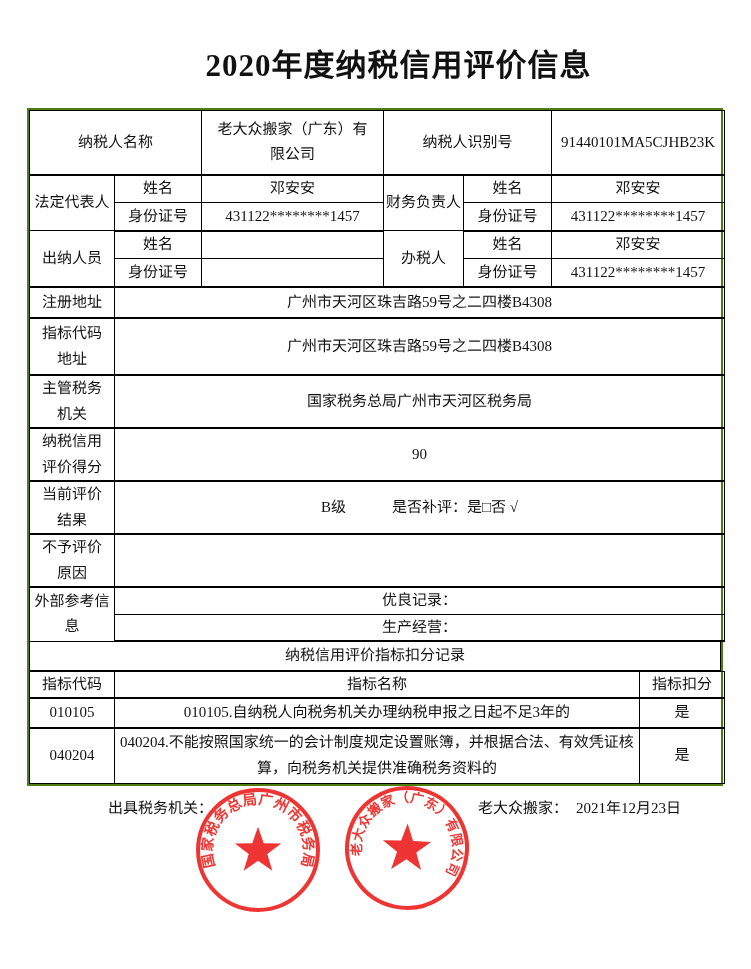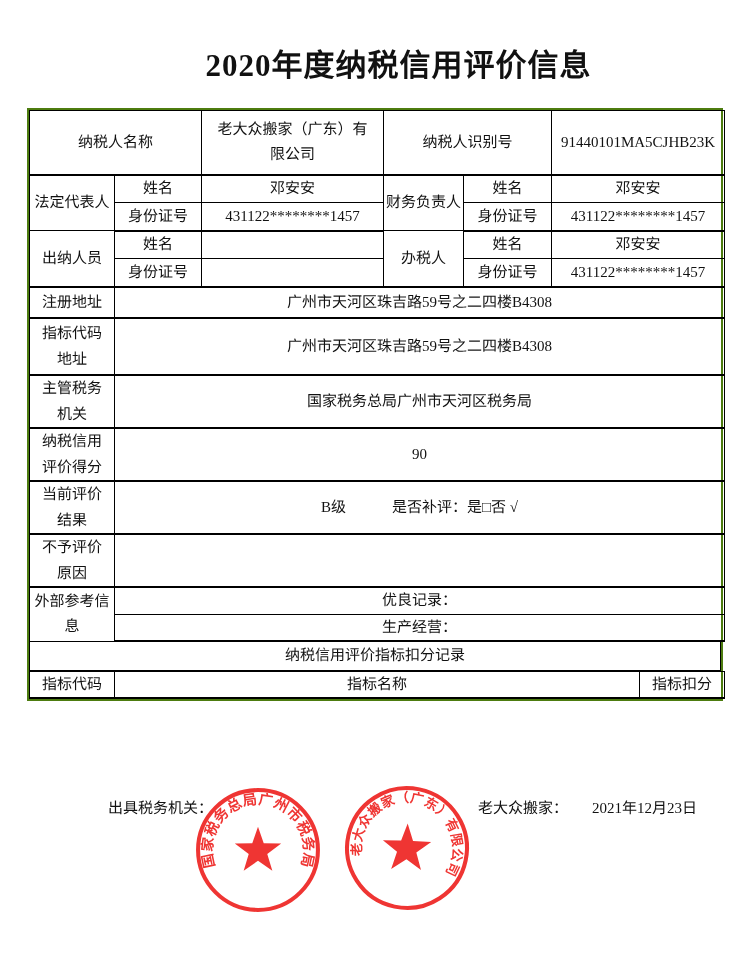--- a/index.html
+++ b/index.html
@@ -54,21 +54,21 @@
   .resline .grade { display: inline-block; margin-right: 46px; }
   .footer {
     position: absolute;
     left: 27px;
     top: 796px;
     width: 696px;
     font-size: 15px;
   }
   .footer .authority { position: absolute; left: 33px; top: 0; margin-left: 48px; }
   .footer .timewrap  { position: absolute; left: 451px; top: 0; }
-  .footer .date { margin-left: 24px; }
+  .footer .date { margin-left: 8px; }
   .seal {
     position: absolute;
     mix-blend-mode: multiply;
     opacity: 0.9;
   }
   .seal-1 { left: 194px; top: 786px; }
   .seal-2 { left: 343px; top: 784px; transform: rotate(12deg); }
   .seal text {
     font-family: "Liberation Serif", "DejaVu Serif", serif;
     font-weight: bold;
@@ -192,20 +192,30 @@
       <colgroup>
           <col style="width:85px">
           <col style="width:525px">
           <col style="width:85px">
         </colgroup>
       <tbody>
           <tr class="hb" style="height:27px">
         <td>指标代码</td>
         <td>指标名称</td>
         <td>指标扣分</td>
+      </tr>
+      <tr class="hb" style="height:30px">
+        <td>010105</td>
+        <td>010105.自纳税人向税务机关办理纳税申报之日起不足3年的</td>
+        <td>是</td>
+      </tr>
+      <tr style="height:55px">
+        <td>040204</td>
+        <td>040204.不能按照国家统一的会计制度规定设置账簿，并根据合法、有效凭证核算，向税务机关提供准确税务资料的</td>
+        <td>是</td>
       </tr>
     </tbody>
       </table>
   </div>
 
   <div class="footer">
     <span class="authority">出具税务机关：</span>
     <span class="timewrap">
       <span>老大众搬家：</span><span class="date">2021年12月23日</span>
     </span>

